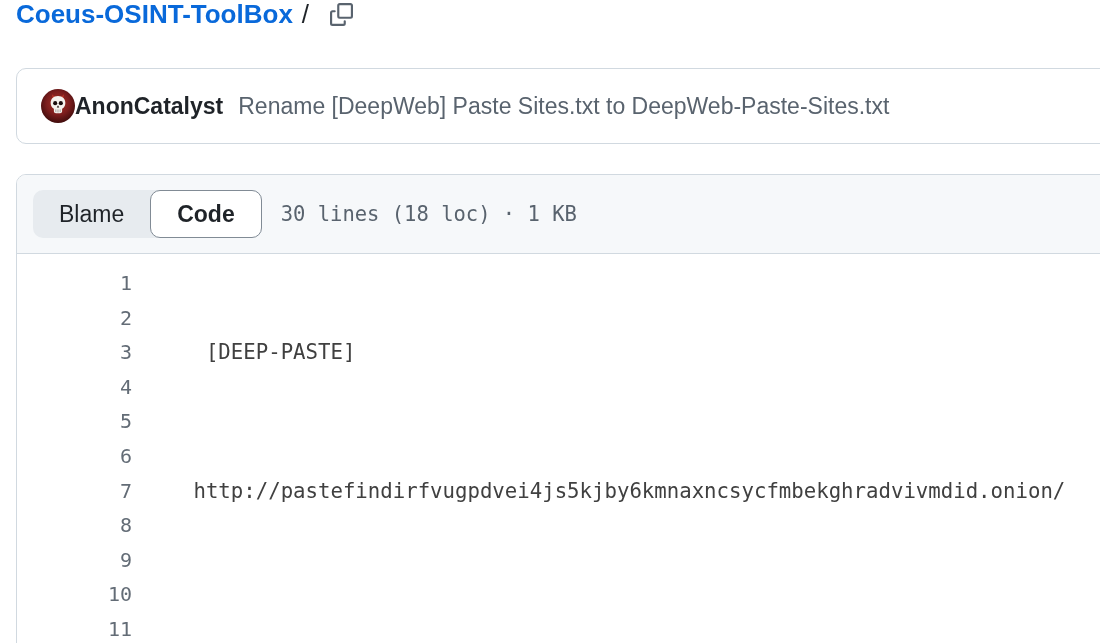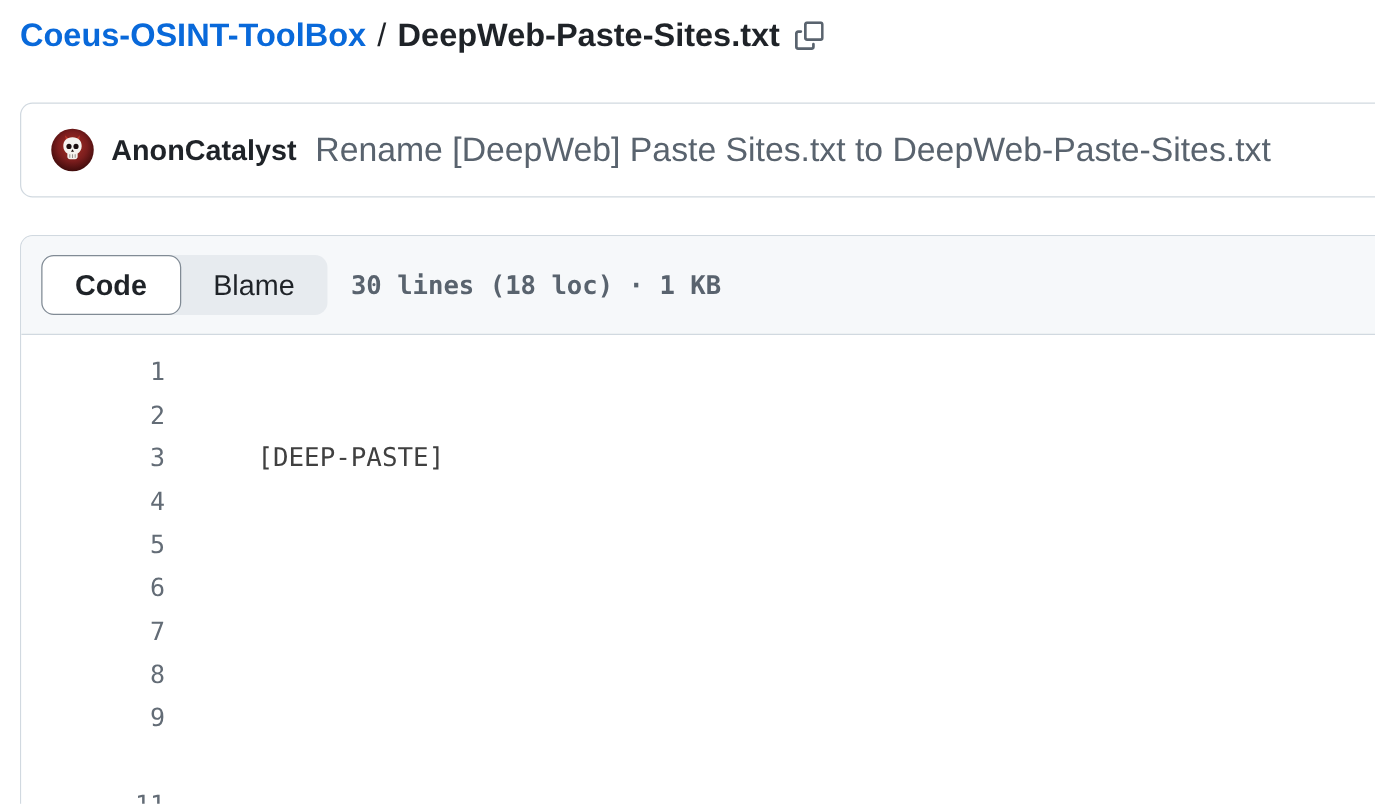--- a/index.html
+++ b/index.html
@@ -7,21 +7,21 @@
     width:1100px; height:643px; overflow:hidden;
     background:#ffffff;
     font-family:"Liberation Sans", sans-serif;
     -webkit-font-smoothing:antialiased;
   }
   .page { position:relative; width:1100px; height:643px; }
 
   
   .file-header {
     display:flex; align-items:center;
-    margin:14px 0 0 16px;
+    margin:0 0 0 16px;
     font-size:26px; line-height:28px; height:28px;
   }
   .repo-link { color:#0969da; font-weight:700; text-decoration:none; cursor:pointer; }
   .path-sep  { color:#1f2328; font-weight:400; margin:0 9px; }
   .file-name { color:#1f2328; font-weight:700; }
   .copy-btn {
     background:none; border:none; cursor:pointer;
     margin-left:12px; padding:0; display:flex; align-items:center;
   }
   .copy-btn svg { display:block; }
@@ -35,25 +35,25 @@
     display:flex; align-items:center;
     padding-left:24px;
   }
   .avatar {
     width:34px; height:34px; border-radius:50%;
     overflow:hidden; flex:none; cursor:pointer;
     background:radial-gradient(circle at 50% 42%, #a93226 0%, #7b1d1d 45%, #3c0b0b 78%, #1a0404 100%);
     display:flex; align-items:center; justify-content:center;
   }
   .commit-author {
-    margin-left:14px; font-size:23px; font-weight:700;
+    font-size:23px; font-weight:700;
     color:#1f2328; text-decoration:none; cursor:pointer;
   }
   .commit-message {
-    margin-left:15px; font-size:27px; font-weight:400;
+    margin-left:15px; font-size:23px; font-weight:400;
     color:#59636e; cursor:pointer;
     white-space:nowrap;
   }
 
   
   .code-panel {
     margin:30px 0 0 16px;
     width:1200px;
     border:1px solid #d1d9e0;
     border-radius:10px 10px 0 0;
@@ -79,21 +79,20 @@
   .seg.active {
     background:#ffffff;
     border:1.5px solid #818b95;
     font-weight:700;
   }
   .meta-info {
     margin-left:19px;
     font-family:"DejaVu Sans Mono","Liberation Mono",monospace;
     font-size:20.5px; color:#59636e;
     white-space:pre;
-    font-weight:bold;
   }
 
   
   .code-body { background:#fff; padding-top:12px; }
   .code-row {
     display:flex; align-items:baseline;
     height:34.6px; line-height:34.6px;
     font-family:"DejaVu Sans Mono","Liberation Mono",monospace;
     font-size:20.7px;
   }
@@ -111,21 +110,20 @@
   }
 </style>
 </head>
 <body>
 
 <div class="page">
 
   <div class="file-header">
     <a class="repo-link">Coeus-OSINT-ToolBox</a>
     <span class="path-sep">/</span>
-    <span class="file-name">DeepWeb-Paste-Sites.txt</span>
     <button class="copy-btn">
       <span>
         <svg width="23" height="23" viewBox="0 0 16 16" fill="#59636e" aria-hidden="true">
           <path d="M0 6.75C0 5.784.784 5 1.75 5h1.5a.75.75 0 0 1 0 1.5h-1.5a.25.25 0 0 0-.25.25v7.5c0 .138.112.25.25.25h7.5a.25.25 0 0 0 .25-.25v-1.5a.75.75 0 0 1 1.5 0v1.5A1.75 1.75 0 0 1 9.25 16h-7.5A1.75 1.75 0 0 1 0 14.25Z"></path>
           <path d="M5 1.75C5 .784 5.784 0 6.75 0h7.5C15.216 0 16 .784 16 1.75v7.5A1.75 1.75 0 0 1 14.25 11h-7.5A1.75 1.75 0 0 1 5 9.25Zm1.75-.25a.25.25 0 0 0-.25.25v7.5c0 .138.112.25.25.25h7.5a.25.25 0 0 0 .25-.25v-7.5a.25.25 0 0 0-.25-.25Z"></path>
         </svg>
       </span>
     </button>
   </div>
 
@@ -143,22 +141,22 @@
         </svg>
       </span>
     </div>
     <a class="commit-author">AnonCatalyst</a>
     <span class="commit-message">Rename [DeepWeb] Paste Sites.txt to DeepWeb-Paste-Sites.txt</span>
   </div>
 
   <div class="code-panel">
     <div class="panel-header">
       <div class="segmented">
+        <button class="seg">Blame</button>
         <button class="seg active">Code</button>
-        <button class="seg">Blame</button>
       </div>
       <span class="meta-info">30 lines (18 loc) · 1 KB</span>
     </div>
     <div class="code-body">
         <div class="code-row">
           <span class="line-num">1</span>
           <span class="line-text"></span>
         </div>
         <div class="code-row">
           <span class="line-num">2</span>
@@ -173,29 +171,31 @@
         </div>
         <div class="code-row">
           <span class="line-num">5</span>
           <span class="line-text"></span>
         </div>
         <div class="code-row">
           <span class="line-num">6</span>
         </div>
         <div class="code-row">
           <span class="line-num">7</span>
+          <span class="line-text"> http://pastefindirfvugpdvei4js5kjby6kmnaxncsycfmbekghradvivmdid.onion/</span>
         </div>
         <div class="code-row">
           <span class="line-num">8</span>
           <span class="line-text"></span>
         </div>
         <div class="code-row">
           <span class="line-num">9</span>
         </div>
         <div class="code-row">
+          <span class="line-num">10</span>
         </div>
         <div class="code-row">
           <span class="line-num">11</span>
           <span class="line-text"></span>
         </div>
       </div>
   </div>
 
 </div>
 

